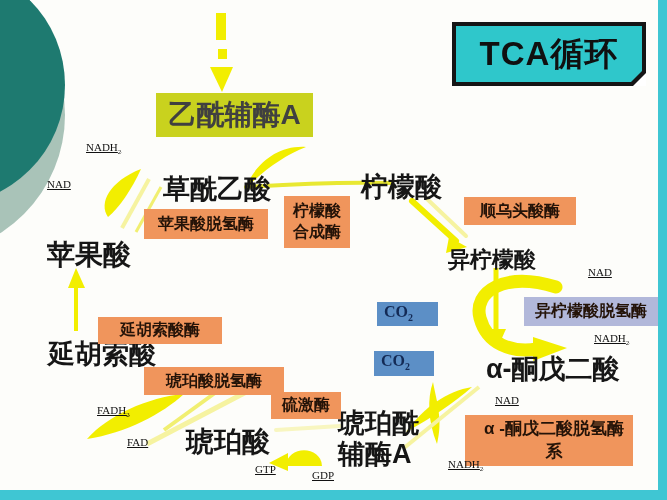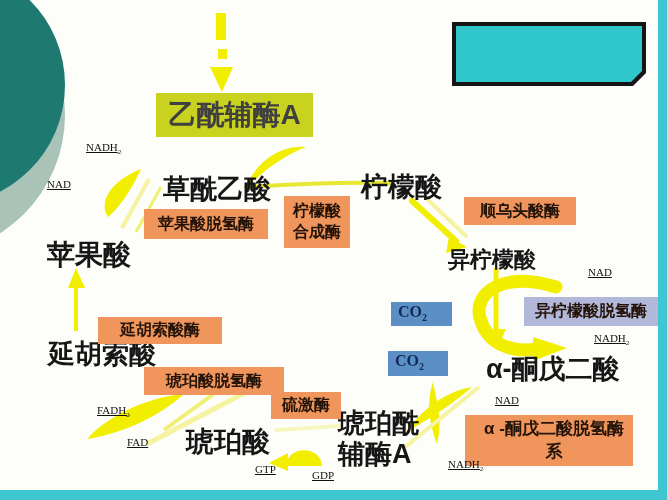--- a/index.html
+++ b/index.html
@@ -34,21 +34,20 @@
     position:absolute; background:#f0955c; color:#241308; font-weight:bold; font-size:16px;
     z-index:2; display:flex; align-items:center; justify-content:center; text-align:center;
     line-height:1.3; white-space:nowrap;
   }
   .enz.alt { background:#b2b8da; }
   .enz.two-line { flex-direction:column; }
   .co2 {
     position:absolute; background:#5c8fc6; color:#132a55; font-weight:bold; font-size:16px;
     z-index:2; box-sizing:border-box; padding:1px 0 0 7px;
     font-family:"Liberation Serif", serif;
-    margin-left:14px;
   }
   .cof {
     position:absolute; font-size:11px; color:#111; z-index:2; white-space:nowrap;
     font-family:"Liberation Serif", serif;
     text-decoration:underline;
   }
   sub { font-size:0.62em; }
 </style>
 </head>
 <body>
@@ -102,20 +101,21 @@
       <path d="M141,169 C110,181 98,203 108,217 C119,208 132,189 141,169 Z" fill="#f2ee00"></path>
       <path d="M149,179 L122,228" stroke="#f6f3a0" stroke-width="4" fill="none"></path>
       <path d="M161,187 L136,232" stroke="#f1ef70" stroke-width="3" fill="none"></path>
     </g>
   </svg>
 
   <div class="strip-right"></div>
   <div class="strip-bottom"></div>
 
   <div class="title-box">
+    <span>TCA循环</span>
     <span class="fold-b"></span>
     <span class="fold-w"></span>
   </div>
 
   <div class="hl-box" style="left:156px;top:93px;width:157px;height:44px;font-size:28px;">乙酰辅酶A</div>
   <div class="met" style="left:163px;top:171px;font-size:27px;">草酰乙酸</div>
   <div class="met" style="left:361px;top:169px;font-size:27px;">柠檬酸</div>
   <div class="met" style="left:448px;top:245px;font-size:22px;">异柠檬酸</div>
   <div class="met" style="left:486px;top:351px;font-size:27px;">α-酮戊二酸</div>
   <div class="met" style="left:338px;top:408px;font-size:27px;line-height:31px;">

